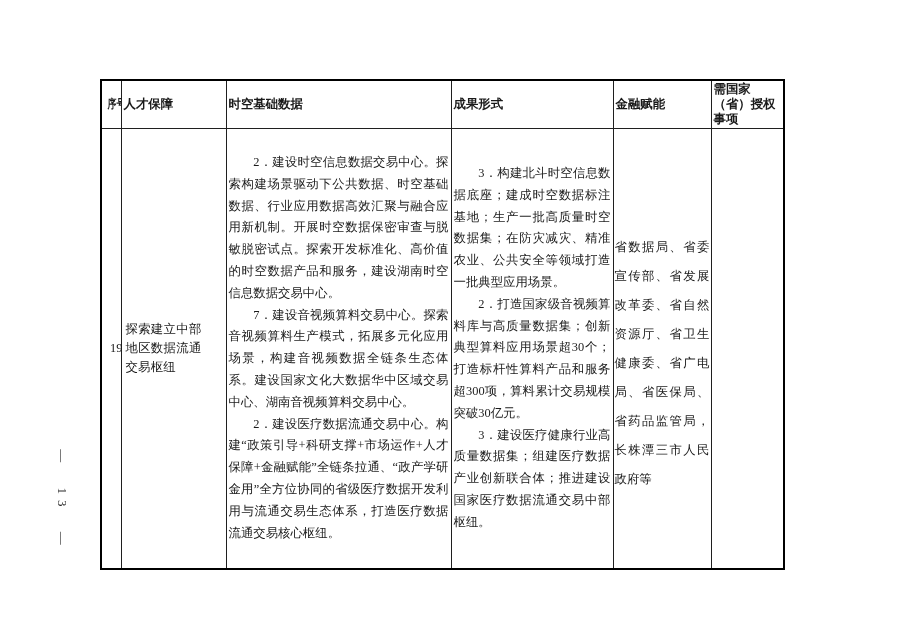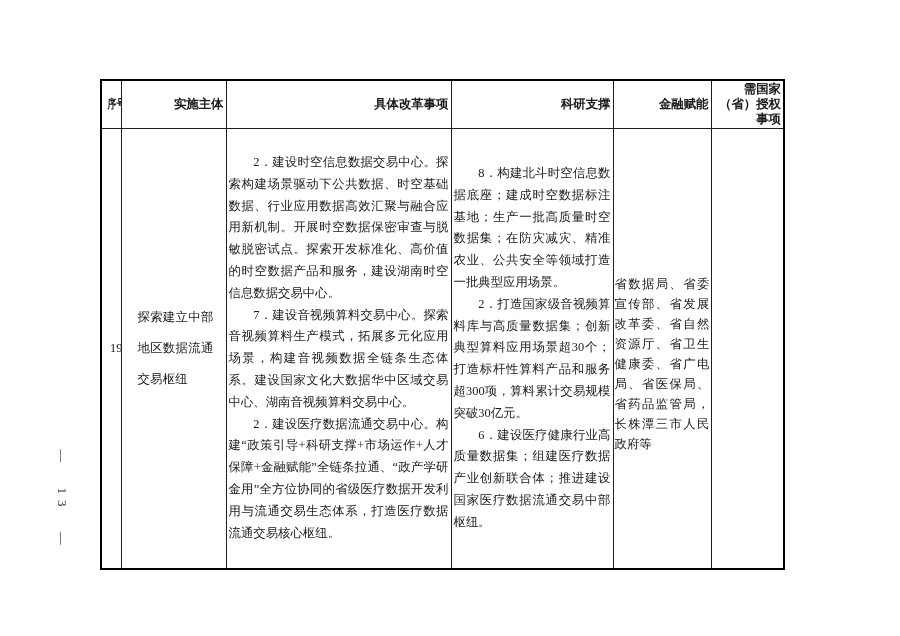--- a/index.html
+++ b/index.html
@@ -39,54 +39,54 @@
   .doc-table th, .doc-table td{
     border:1px solid #1f1f1f;
     vertical-align:middle;
     font-size:12.4px;
   }
   .doc-table thead tr{ height:31px; }
   .doc-table tbody tr{ height:440px; }
 
   .doc-table th{
     font-weight:bold;
-    text-align:right;
+    text-align:left;
     line-height:15px;
     padding:1px 2px;
     overflow:hidden;
   }
   th .squeeze{
     display:inline-block;
     transform:scaleX(0.72);
     transform-origin:center;
     white-space:nowrap;
   }
 
   td.cell-index{
     text-align:center;
     padding:8px;
   }
   td.cell-key-reform{ padding:0; }
   td.cell-key-reform .inner{
     width:76px;
-    margin-left:16px;
+    margin-left:4px;
     text-align:justify;
-    line-height:31px;
+    line-height:19px;
     letter-spacing:0.2px;
   }
   td.cell-paragraphs{ padding:0 2px; }
   td.cell-paragraphs p{
     text-indent:2em;
     text-align:justify;
     line-height:21.8px;
   }
   td.cell-implementers{ padding:0 1px; }
   td.cell-implementers .inner{
     text-align:justify;
-    line-height:20px;
+    line-height:29px;
     margin-top:31px;
   }
   td.cell-authorization{ padding:0 2px; }
 </style>
 </head>
 <body>
 
 <div class="page-number">— 13 —</div>
 
 <table class="doc-table">
@@ -96,42 +96,42 @@
     <col style="width:225px">
     <col style="width:162px">
     <col style="width:98px">
     <col style="width:73px">
   </colgroup>
   <thead>
     <tr>
       <th>
         <span class="squeeze">序号</span>
       </th>
-      <th>实施主体</th>
-      <th>具体改革事项</th>
-      <th>科研支撑</th>
+      <th>人才保障</th>
+      <th>时空基础数据</th>
+      <th>成果形式</th>
       <th>金融赋能</th>
       <th>需国家（省）授权事项</th>
     </tr>
   </thead>
   <tbody>
     <tr>
       <td class="cell-index">19</td>
       <td class="cell-key-reform">
         <div class="inner">探索建立中部地区数据流通交易枢纽</div>
       </td>
       <td class="cell-paragraphs">
         <p>2．建设时空信息数据交易中心。探索构建场景驱动下公共数据、时空基础数据、行业应用数据高效汇聚与融合应用新机制。开展时空数据保密审查与脱敏脱密试点。探索开发标准化、高价值的时空数据产品和服务，建设湖南时空信息数据交易中心。</p>
         <p>7．建设音视频算料交易中心。探索音视频算料生产模式，拓展多元化应用场景，构建音视频数据全链条生态体系。建设国家文化大数据华中区域交易中心、湖南音视频算料交易中心。</p>
         <p>2．建设医疗数据流通交易中心。构建“政策引导+科研支撑+市场运作+人才保障+金融赋能”全链条拉通、“政产学研金用”全方位协同的省级医疗数据开发利用与流通交易生态体系，打造医疗数据流通交易核心枢纽。</p>
       </td>
       <td class="cell-paragraphs">
-        <p>8．构建北斗时空信息数据底座；建成时空数据标注基地；生产一批高质量时空数据集；在防灾减灾、精准农业、公共安全等领域打造一批典型应用场景。</p>
+        <p>3．构建北斗时空信息数据底座；建成时空数据标注基地；生产一批高质量时空数据集；在防灾减灾、精准农业、公共安全等领域打造一批典型应用场景。</p>
         <p>2．打造国家级音视频算料库与高质量数据集；创新典型算料应用场景超30个；打造标杆性算料产品和服务超300项，算料累计交易规模突破30亿元。</p>
-        <p>6．建设医疗健康行业高质量数据集；组建医疗数据产业创新联合体；推进建设国家医疗数据流通交易中部枢纽。</p>
+        <p>3．建设医疗健康行业高质量数据集；组建医疗数据产业创新联合体；推进建设国家医疗数据流通交易中部枢纽。</p>
       </td>
       <td class="cell-implementers">
         <div class="inner">省数据局、省委宣传部、省发展改革委、省自然资源厅、省卫生健康委、省广电局、省医保局、省药品监管局，长株潭三市人民政府等</div>
       </td>
       <td class="cell-authorization"></td>
     </tr>
   </tbody>
 </table>
 
 </body></html>

